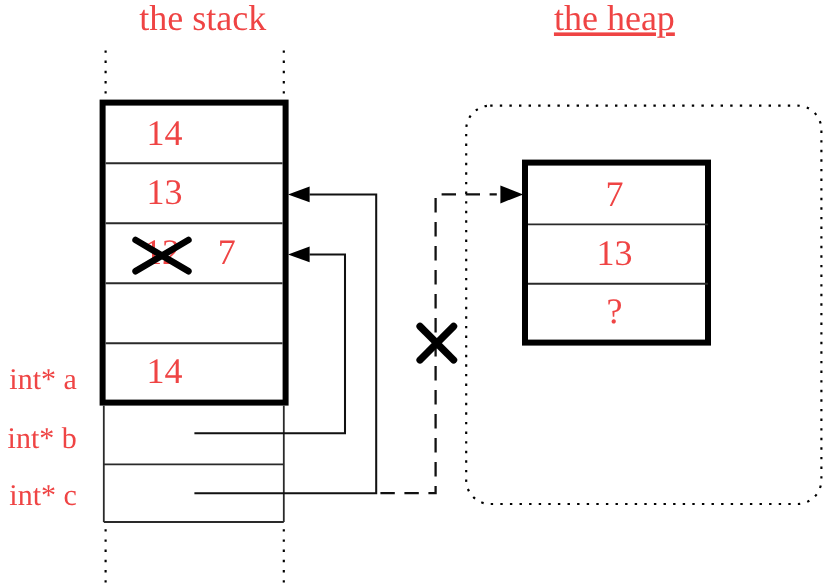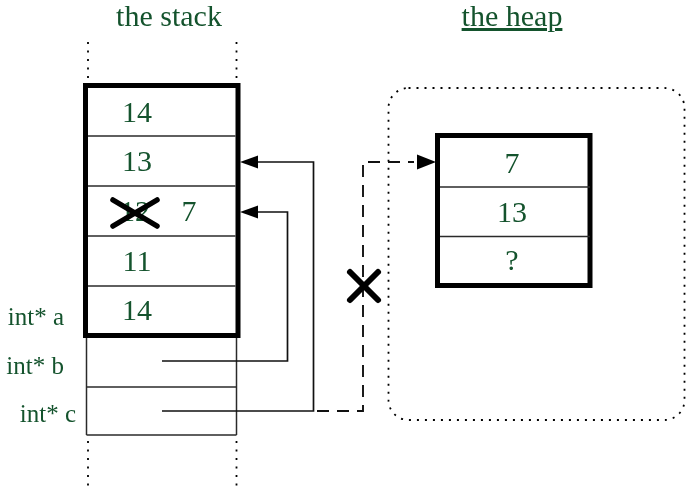--- a/index.html
+++ b/index.html
@@ -2,21 +2,21 @@
 <html><head>
 <meta charset="utf-8">
 <style>
   html, body { margin: 0; padding: 0; background: #ffffff; }
   .diagram {
     position: relative;
     width: 692px;
     height: 489px;
     background: #ffffff;
     font-family: "Liberation Serif", "DejaVu Serif", serif;
-    color: #14532d;
+    color: #ef4444;
     overflow: hidden;
   }
   .txt {
     position: absolute;
     display: flex;
     align-items: center;
     justify-content: center;
     line-height: 1;
     white-space: pre;
     z-index: 1;
@@ -36,26 +36,25 @@
 
 <div class="diagram">
 
   <div class="txt title" style="left:89px; width:160px;">the stack</div>
   <div class="txt title" style="left:432px; width:160px;text-decoration:underline;">the heap</div>
 
   <div class="txt cellnum" style="left:90px; top:88px;  width:94px; height:48px;">14</div>
   <div class="txt cellnum" style="left:90px; top:136px; width:94px; height:50px;">13</div>
   <div class="txt cellnum" style="left:88px; top:186px; width:94px; height:50px;">12</div>
   <div class="txt cellnum" style="left:176px; top:186px; width:26px; height:50px;">7</div>
-  <div class="txt cellnum" style="left:90px; top:236px; width:94px; height:50px;">11</div>
   <div class="txt cellnum" style="left:90px; top:286px; width:94px; height:47px;">14</div>
 
   <div class="txt ptr-label" style="left:0; top:303px; width:64px; height:26px;">int* a</div>
   <div class="txt ptr-label" style="left:0; top:352px; width:64px; height:26px;">int* b</div>
-  <div class="txt ptr-label" style="left:0; top:400px; width:64px; height:26px;padding-left:12px;">int* c</div>
+  <div class="txt ptr-label" style="left:0; top:400px; width:64px; height:26px;">int* c</div>
 
   <div class="txt cellnum" style="left:442px; top:138px; width:140px; height:49px;">7</div>
   <div class="txt cellnum" style="left:442px; top:187px; width:140px; height:49px;">13</div>
   <div class="txt cellnum" style="left:442px; top:236px; width:140px; height:47px;">?</div>
 
   <svg class="lines" width="692" height="489" viewBox="0 0 692 489">
 
     <g stroke="#000" stroke-width="1.8" stroke-dasharray="2 6.5" fill="none">
       <line x1="88" y1="42" x2="88" y2="80"></line>
       <line x1="236.5" y1="42" x2="236.5" y2="80"></line>

